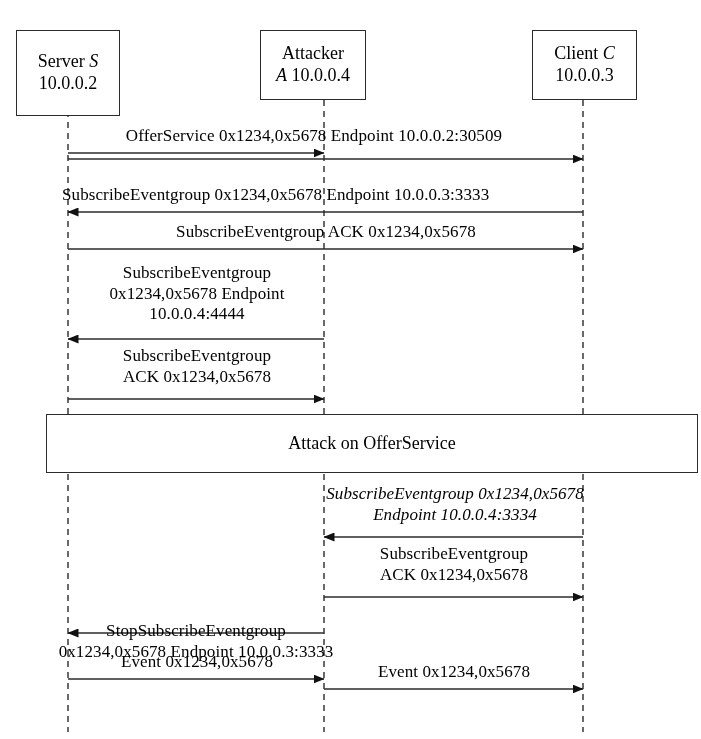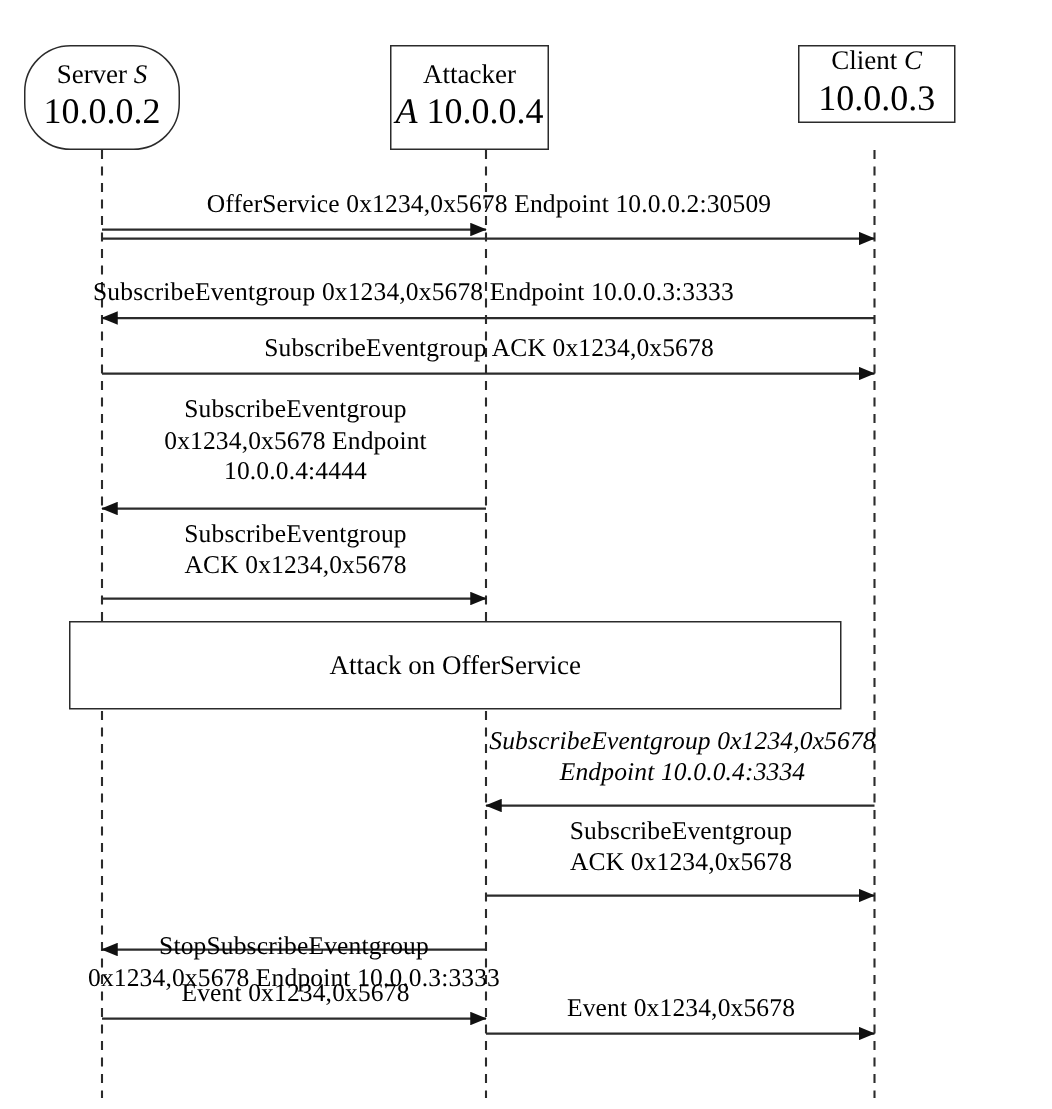--- a/index.html
+++ b/index.html
@@ -26,21 +26,21 @@
     box-sizing:border-box;
     border:1.4px solid #2b2b2b;
     background:#ffffff;
     display:flex;
     flex-direction:column;
     align-items:center;
     justify-content:center;
     line-height:1.22;
   }
   .actor-line1{ font-size:18px; white-space:nowrap; }
-  .actor-line2{ font-size:24px; white-space:nowrap; }
+  .actor-line2{ font-size:18px; white-space:nowrap; }
   .ital{ font-style:italic; }
   .msg-label{
     position:absolute;
     font-size:17px;
     line-height:1.22;
     text-align:center;
     white-space:pre-line;
     color:#000;
     letter-spacing:0.1px;
   }
@@ -83,48 +83,48 @@
         <line x1="68" x2="324" y1="399" y2="399" stroke="#2b2b2b" stroke-width="1.5" marker-end="url(#arrow-right)"></line>
         <line x1="583" x2="324" y1="537" y2="537" stroke="#2b2b2b" stroke-width="1.5" marker-end="url(#arrow-left)"></line>
         <line x1="324" x2="583" y1="597" y2="597" stroke="#2b2b2b" stroke-width="1.5" marker-end="url(#arrow-right)"></line>
         <line x1="324" x2="68" y1="633" y2="633" stroke="#2b2b2b" stroke-width="1.5" marker-end="url(#arrow-left)"></line>
         <line x1="68" x2="324" y1="679" y2="679" stroke="#2b2b2b" stroke-width="1.5" marker-end="url(#arrow-right)"></line>
         <line x1="324" x2="583" y1="689" y2="689" stroke="#2b2b2b" stroke-width="1.5" marker-end="url(#arrow-right)"></line>
       </g>
   </svg>
 
   <div id="actor-boxes">
-      <div class="actor-box" style="left: 16px; top: 30px; width: 104px; height: 70px; border-radius: 31px;">
+      <div class="actor-box" style="left: 16px; top: 30px; width: 104px; height: 86px;">
         <div class="actor-line1">Server <span class="ital">S</span></div>
         <div class="actor-line2">10.0.0.2</div>
       </div>
       <div class="actor-box" style="left: 260px; top: 30px; width: 106px; height: 70px;">
         <div class="actor-line1">Attacker</div>
         <div class="actor-line2"><span class="ital">A</span> 10.0.0.4</div>
       </div>
-      <div class="actor-box" style="left: 532px; top: 30px; width: 105px; height: 52px; text-align: center;">
+      <div class="actor-box" style="left: 532px; top: 30px; width: 105px; height: 70px; text-align: center;">
         <div class="actor-line1">Client <span class="ital">C</span></div>
         <div class="actor-line2">10.0.0.3</div>
       </div>
     </div>
   <div id="msg-labels">
-      <div class="msg-label" style="left: 70px; top: 126px; width: 512px; text-align: center;">OfferService 0x1234,0x5678 Endpoint 10.0.0.2:30509</div>
+      <div class="msg-label" style="left: 58px; top: 126px; width: 512px; text-align: center;">OfferService 0x1234,0x5678 Endpoint 10.0.0.2:30509</div>
       <div class="msg-label" style="left: 62px; top: 185px; width: 524px; text-align: left;">SubscribeEventgroup 0x1234,0x5678 Endpoint 10.0.0.3:3333</div>
       <div class="msg-label" style="left: 70px; top: 222px; width: 512px; text-align: center;">SubscribeEventgroup  ACK 0x1234,0x5678</div>
       <div class="msg-label" style="left: 70px; top: 263px; width: 254px; text-align: center;">SubscribeEventgroup
 0x1234,0x5678 Endpoint
 10.0.0.4:4444</div>
       <div class="msg-label" style="left: 70px; top: 346px; width: 254px; text-align: center;">SubscribeEventgroup
 ACK 0x1234,0x5678</div>
       <div class="msg-label" style="left: 290px; top: 484px; width: 330px; text-align: center; font-style: italic;">SubscribeEventgroup 0x1234,0x5678
 Endpoint  10.0.0.4:3334</div>
       <div class="msg-label" style="left: 326px; top: 544px; width: 256px; text-align: center;">SubscribeEventgroup
 ACK 0x1234,0x5678</div>
       <div class="msg-label" style="left: 24px; top: 580px; width: 344px; text-align: center; margin-top: 41px;">StopSubscribeEventgroup
 0x1234,0x5678 Endpoint  10.0.0.3:3333</div>
       <div class="msg-label" style="left: 70px; top: 652px; width: 254px; text-align: center;">Event 0x1234,0x5678</div>
       <div class="msg-label" style="left: 326px; top: 662px; width: 256px; text-align: center;">Event 0x1234,0x5678</div>
     </div>
   <div id="frames">
-      <div class="frame-box" style="left: 46px; top: 414px; width: 515px; height: 59px;">Attack on OfferService</div>
+      <div class="frame-box" style="left: 46px; top: 414px; width: 652px; height: 59px;">Attack on OfferService</div>
     </div>
 
 </div>
 
 </body></html>

